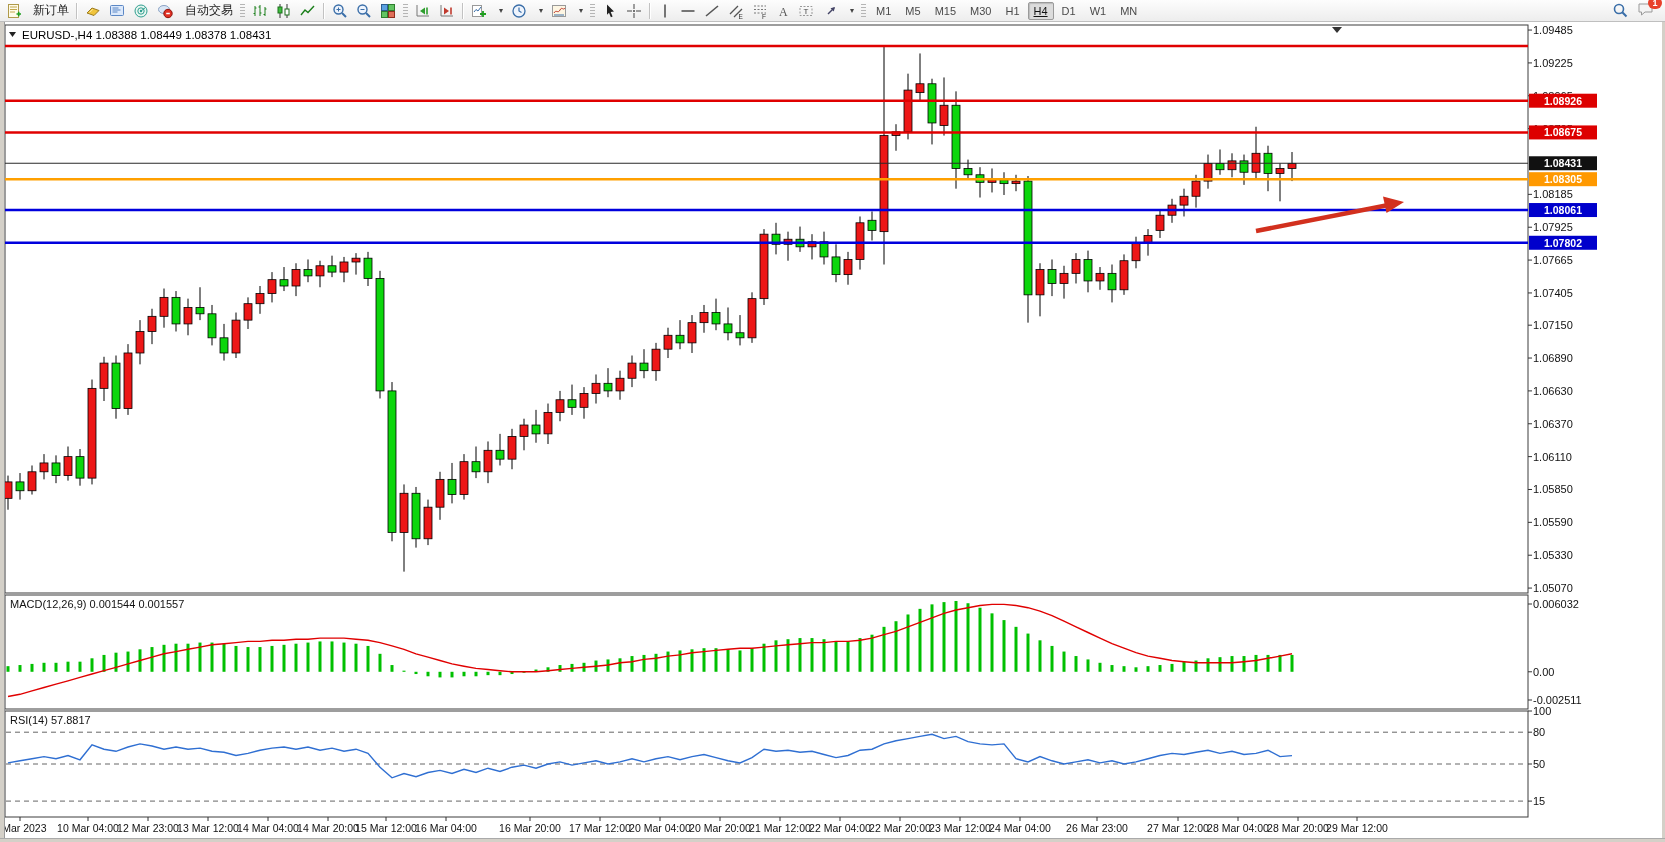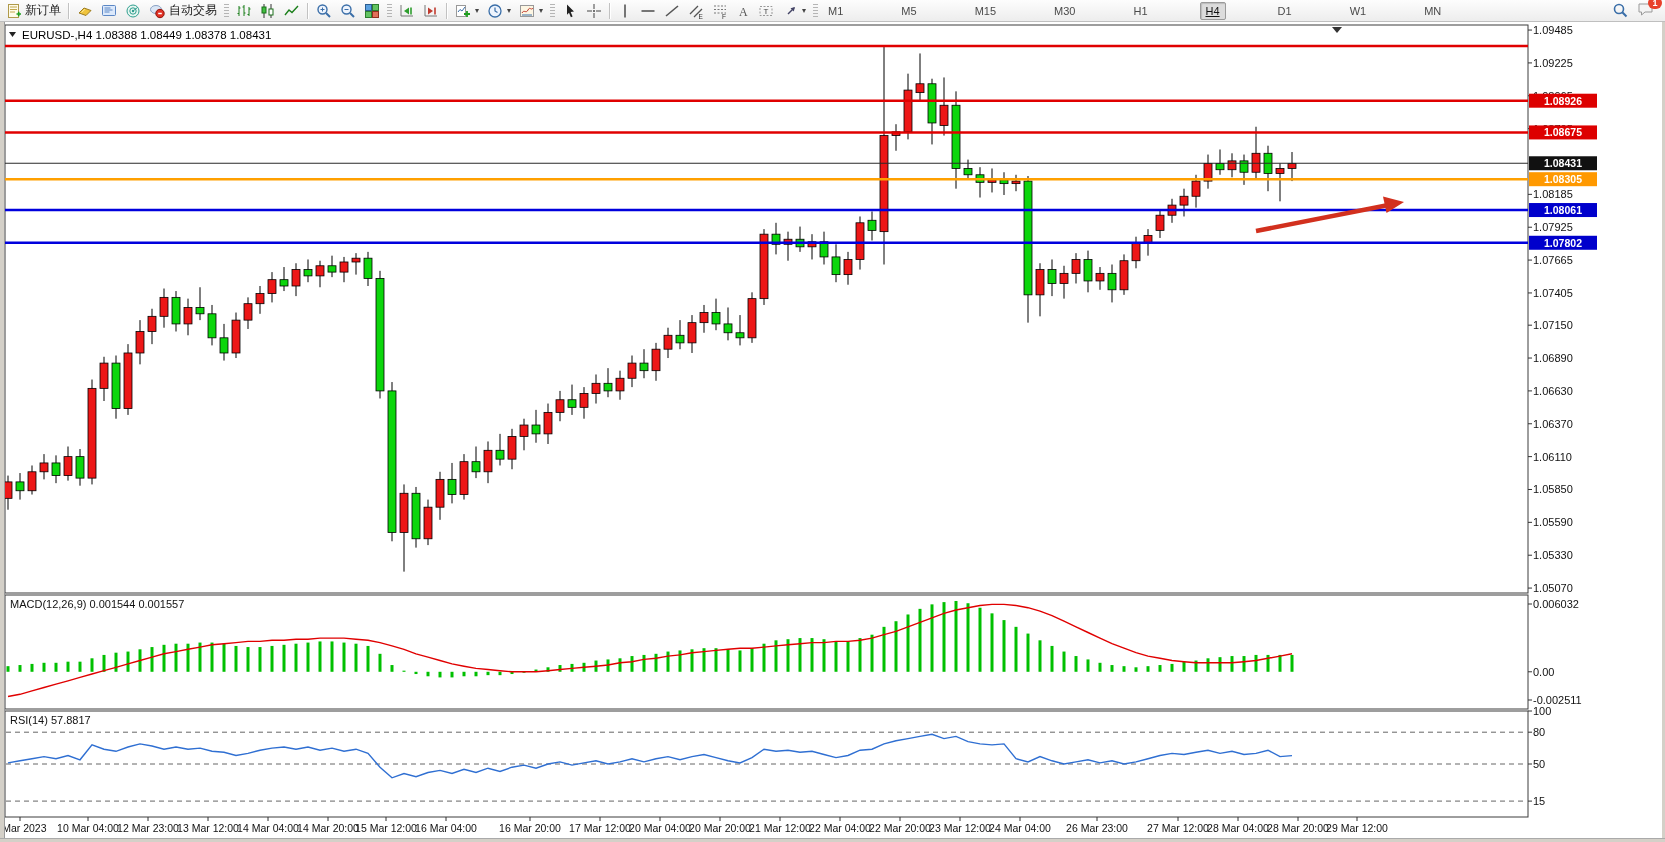--- a/index.html
+++ b/index.html
@@ -2,21 +2,21 @@
 <html><head>
 <meta charset="utf-8">
 <style>
   html,body{margin:0;padding:0;background:#d4d0c8;}
   .screen{position:relative;width:1665px;height:842px;background:#fff;overflow:hidden;
           font-family:"Liberation Sans",sans-serif;}
   
   .toolbar{position:absolute;top:0;left:0;width:1665px;height:22px;z-index:5;
     background:linear-gradient(#fdfdfd,#ededed);border-bottom:1px solid #bfbfbf;
     display:flex;align-items:center;padding:0 2px;box-sizing:border-box;}
-  .tb-btn{display:flex;align-items:center;gap:3px;height:20px;padding:0 3px;border:1px solid transparent;
+  .tb-btn{display:flex;align-items:center;gap:11px;height:20px;padding:0 3px;border:1px solid transparent;
     border-radius:2px;font-size:12px;color:#222;white-space:nowrap;cursor:default;}
   .tb-sep{width:1px;height:16px;background:#c2c2c2;border-right:1px solid #fff;margin:0 3px;}
   .tb-handle{width:5px;height:14px;margin:0 3px;
     background:repeating-linear-gradient(180deg,#b5b5b5 0 1px,transparent 1px 3px);}
   .tb-caret{font-size:8px;color:#444;margin-left:1px;}
   .tb-tf{font-size:11px;color:#4a4a4a;padding:2px 5px;margin:0 1px;border:1px solid transparent;border-radius:2px;}
   .tb-tf.active{background:#dcdcdc;border:1px solid #9a9a9a;box-shadow:inset 1px 1px 1px #bbb;color:#111;text-decoration:underline;}
   .tb-right{margin-left:auto;display:flex;align-items:center;}
   .chat-wrap{position:relative;margin:0 8px 0 4px;}
   .chat-badge{position:absolute;top:-4px;right:-7px;background:#e8412c;color:#fff;font-size:9px;
@@ -203,21 +203,21 @@
         </svg>
     </div>
     <div class="tb-btn">
       <svg width="16" height="16">
           <path d="M12 5 L6 11" stroke="#446" stroke-width="1.5"></path>
           <path d="M13 4 l-4.5 1.2 3.3 3.3z" fill="#446"></path>
         </svg>
       <span class="tb-caret">▾</span>
     </div>
     <div class="tb-handle"></div>
-    <div id="tf-group" style="display:flex;align-items:flex-end;gap:44px;">
+    <div id="tf-group" style="display:flex;align-items:flex-end;">
         <div class="tb-tf">M1</div>
         <div class="tb-tf">M5</div>
         <div class="tb-tf">M15</div>
         <div class="tb-tf">M30</div>
         <div class="tb-tf">H1</div>
         <div class="tb-tf active">H4</div>
         <div class="tb-tf">D1</div>
         <div class="tb-tf">W1</div>
         <div class="tb-tf">MN</div>
       </div>

